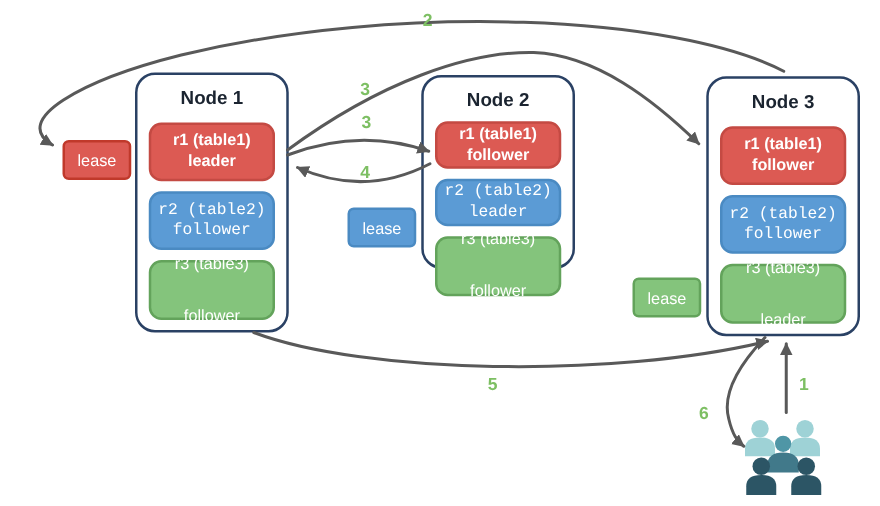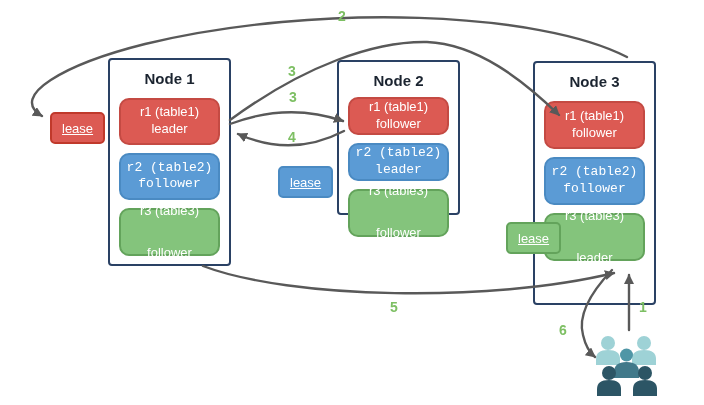--- a/index.html
+++ b/index.html
@@ -6,36 +6,36 @@
   .canvas{
     position:relative;width:704px;height:405px;overflow:hidden;background:#ffffff;
     font-family:"Liberation Sans","DejaVu Sans",sans-serif;
   }
   .arrow-layer{position:absolute;left:0;top:0;z-index:3;pointer-events:none;}
   .arrow{fill:none;stroke:var(--arrow,#595959);stroke-width:2.4;stroke-linecap:round;}
   .arrowhead{fill:var(--arrow,#595959);}
 
   .node{
     position:absolute;width:123px;box-sizing:border-box;z-index:2;
-    background:#fff;border:2px solid var(--node-border,#2A4164);border-radius:4px;
+    background:#fff;border:2px solid var(--node-border,#2A4164);border-radius:16px;
     padding:10px 9px 0;display:flex;flex-direction:column;align-items:center;
   }
   .node-title{font-size:15px;font-weight:bold;color:#1B2430;height:20px;margin-bottom:8px;}
   .replica{
     width:101px;height:48px;margin-bottom:8px;border-radius:10px;border:2px solid;
     box-sizing:border-box;color:#fff;font-size:13px;line-height:1.3;text-align:center;
     display:flex;flex-direction:column;justify-content:center;align-items:center;
   }
-  .replica.red{background:var(--red-fill,#DC5A53);border-color:var(--red-border,#C44A43);}
+  .replica.red{background:var(--red-fill,#DC5A53);border-color:var(--red-border,#C44A43);font-weight:bold;}
   .replica.blue{background:var(--blue-fill,#5B9BD5);border-color:var(--blue-border,#4A8AC2);font-family:Liberation Mono, monospace;}
   .replica.green{background:var(--green-fill,#84C47C);border-color:var(--green-border,#63A35B);gap:25px;}
 
   .lease{
     position:absolute;z-index:2;height:32px;box-sizing:border-box;border-radius:5px;border:2px solid;
-    color:#fff;font-size:13px;display:flex;align-items:center;justify-content:center;padding:14px 10px;text-decoration:underline;
+    color:#fff;font-size:13px;display:flex;align-items:center;justify-content:center;padding:14px 10px;
   }
   .lease.red{background:var(--red-fill,#DC5A53);border-color:var(--lease-red-border,#C0392B);left:50px;top:112px;}
   .lease.blue{background:var(--blue-fill,#5B9BD5);border-color:var(--blue-border,#4A8AC2);left:278px;top:166px;}
   .lease.green{background:var(--green-fill,#84C47C);border-color:var(--green-border,#63A35B);left:506px;top:222px;}
 
   .step{
     position:absolute;z-index:4;transform:translate(-50%,-50%);
     font-weight:bold;font-size:14px;color:var(--step-label,#7DBF63);
   }
   .people{position:absolute;left:593px;top:334px;z-index:2;}
@@ -89,21 +89,21 @@
     <div class="replica blue">
       <span>r2 (table2)</span>
       <span>leader</span>
     </div>
     <div class="replica green">
       <span>r3 (table3)</span>
       <span>follower</span>
     </div>
   </div>
 
-  <div class="node" style="left:533px;top:61px;height:244px">
+  <div class="node" style="left:565px;top:61px;height:208px">
     <div class="node-title">Node 3</div>
     <div class="replica red">
       <span>r1 (table1)</span>
       <span>follower</span>
     </div>
     <div class="replica blue">
       <span>r2 (table2)</span>
       <span>follower</span>
     </div>
     <div class="replica green">

